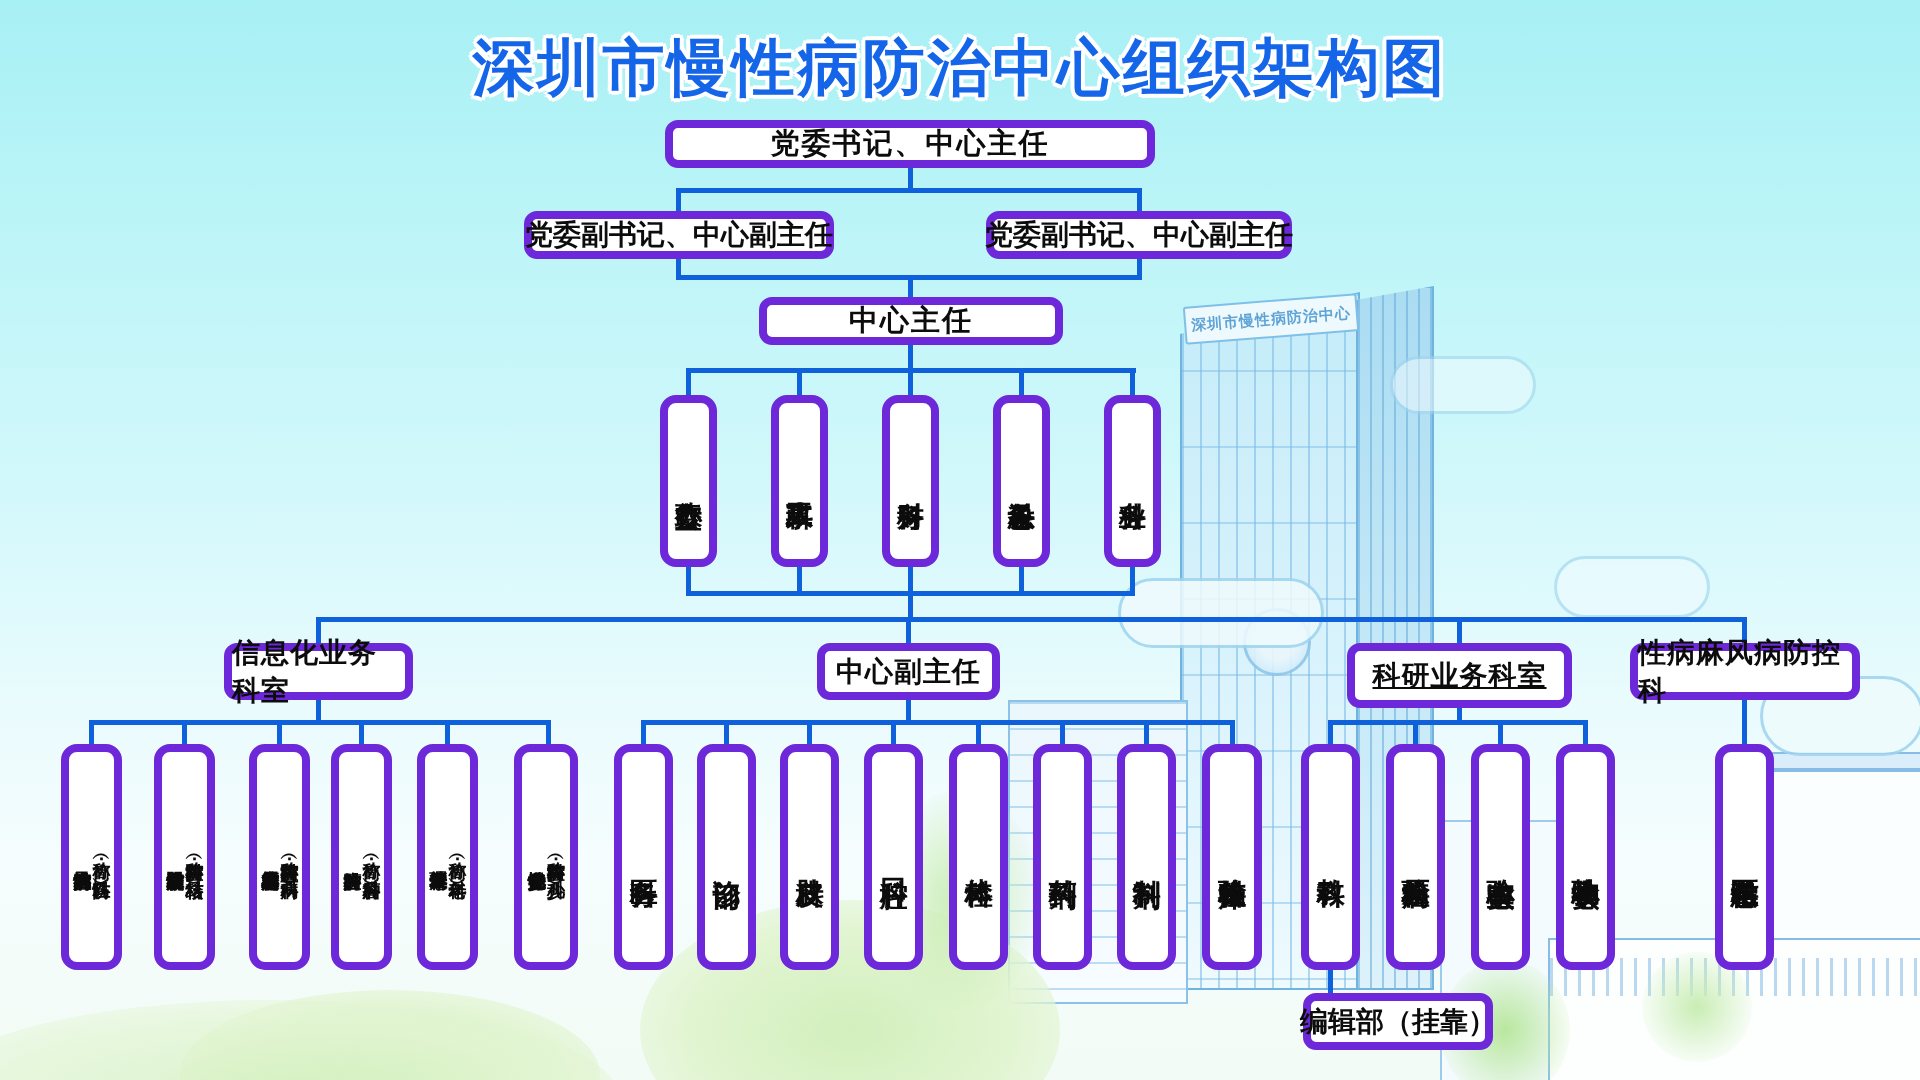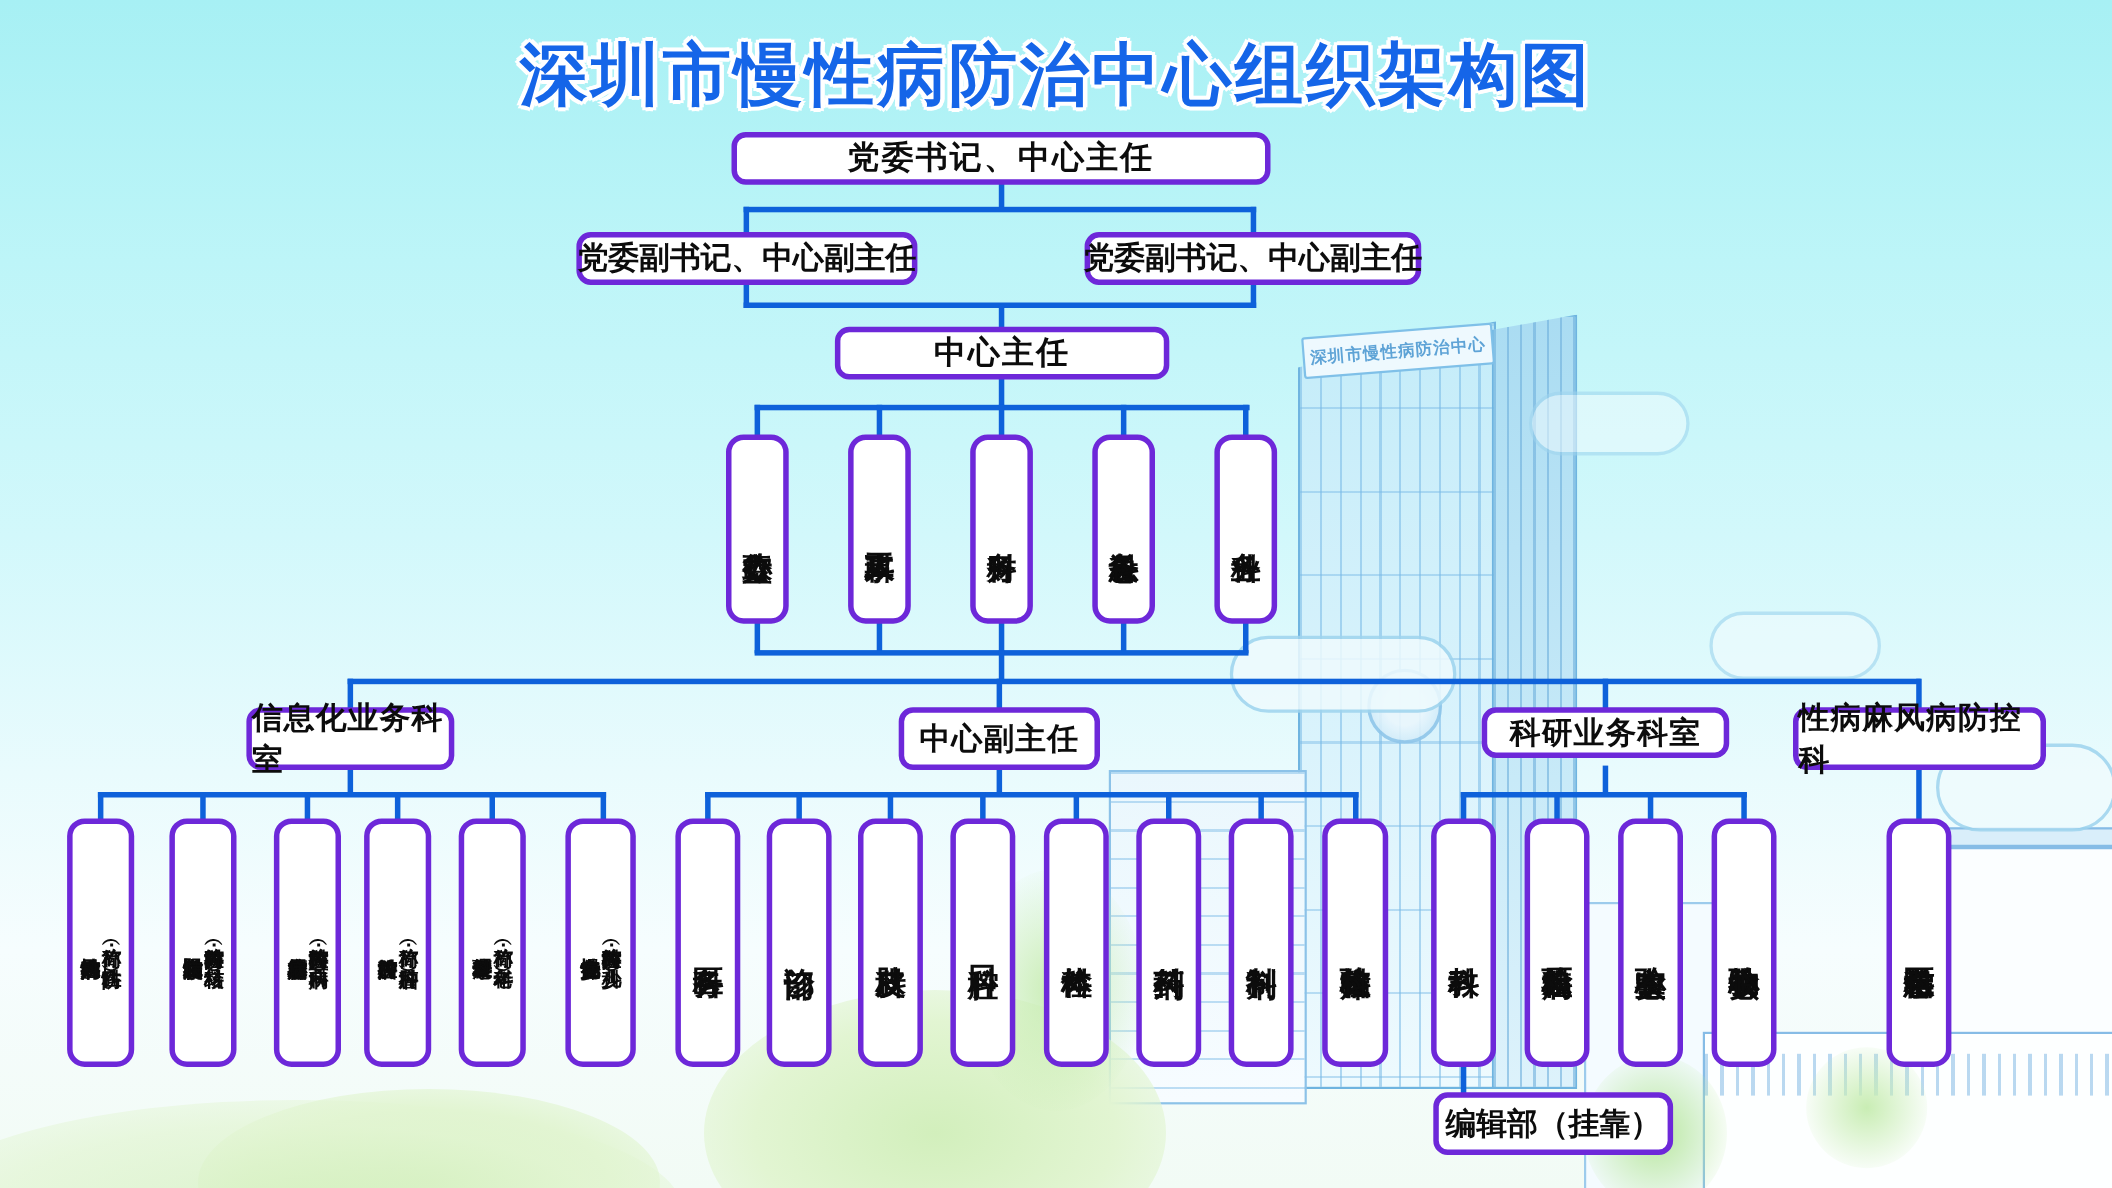--- a/index.html
+++ b/index.html
@@ -51,21 +51,21 @@
   .green{border-radius:50%;background:radial-gradient(ellipse at center,#d2efbc 0%,#e2f5d2 55%,rgba(226,245,210,0) 100%);}
   .g1{left:640px;top:900px;width:420px;height:260px;}
   .g2{left:180px;top:990px;width:420px;height:170px;}
   .g3{left:880px;top:790px;width:160px;height:220px;background:radial-gradient(ellipse at center,#c9edb4 0%,rgba(226,245,210,0) 75%);}
   .g4{left:1440px;top:960px;width:130px;height:140px;background:radial-gradient(ellipse at center,#b9e79e 0%,rgba(205,238,180,0) 80%);}
   .g5{left:1642px;top:952px;width:110px;height:110px;background:radial-gradient(ellipse at center,#c9edb4 0%,rgba(205,238,180,0) 80%);}
   .g6{left:-80px;top:1000px;width:700px;height:200px;opacity:.7;}
   
   .vl,.hl{position:absolute;background:#0e61da;z-index:2;}
   
-  .b{position:absolute;background:#fff;border:5px solid #6d28d9;border-radius:13px;
+  .b{position:absolute;background:#fff;border:8px solid #6d28d9;border-radius:13px;
      display:flex;align-items:center;justify-content:center;font-weight:bold;color:#0c0c0c;
      z-index:3;box-sizing:border-box;}
   .hb{font-size:29px;letter-spacing:2px;white-space:nowrap;}
   .cat{font-size:28px;letter-spacing:1px;}
   .tall{border-radius:16px;}
   .vtext{writing-mode:vertical-lr;text-orientation:upright;white-space:pre-line;
          text-align:center;line-height:1.12;font-size:28px;font-weight:bold;}
   .ph .vtext{font-size:18px;line-height:1.06;}
   .dept .vtext{font-size:27px;}
   
@@ -188,21 +188,21 @@
 <div class="b tall dept" style="left:1104px;top:395px;width:57px;height:172px;">
   <span class="vtext">业务科</span>
   </div>
 
 <div class="b cat" style="left:224px;top:643px;width:189px;height:57px;">
   <span>信息化业务科室</span>
   </div>
 <div class="b cat" style="left:817px;top:643px;width:183px;height:57px;">
   <span>中心副主任</span>
   </div>
-<div class="b cat" style="left:1347px;top:643px;width:225px;height:46px;">
+<div class="b cat" style="left:1347px;top:643px;width:225px;height:65px;text-decoration:underline;">
   <span>科研业务科室</span>
   </div>
 <div class="b cat" style="left:1630px;top:643px;width:230px;height:57px;">
   <span>性病麻风病防控科</span>
   </div>
 
 <div class="b tall ph" style="left:61px;top:744px;width:61px;height:226px;">
   <span class="vtext">性病麻风病防控科
 （简称：性防科）</span>
   </div>
@@ -262,15 +262,15 @@
   <span class="vtext">中心实验室</span>
   </div>
 <div class="b tall" style="left:1556px;top:744px;width:59px;height:226px;">
   <span class="vtext">实验动物中心</span>
   </div>
 
 <div class="b tall" style="left:1715px;top:744px;width:59px;height:226px;">
   <span class="vtext">医学信息科</span>
   </div>
 
-<div class="b hb" style="left:1303px;top:993px;width:218px;height:57px;">
+<div class="b hb" style="left:1303px;top:993px;width:190px;height:57px;">
   <span style="font-size:28px;letter-spacing:0;">编辑部（挂靠）</span>
 </div>
 
 </body></html>

